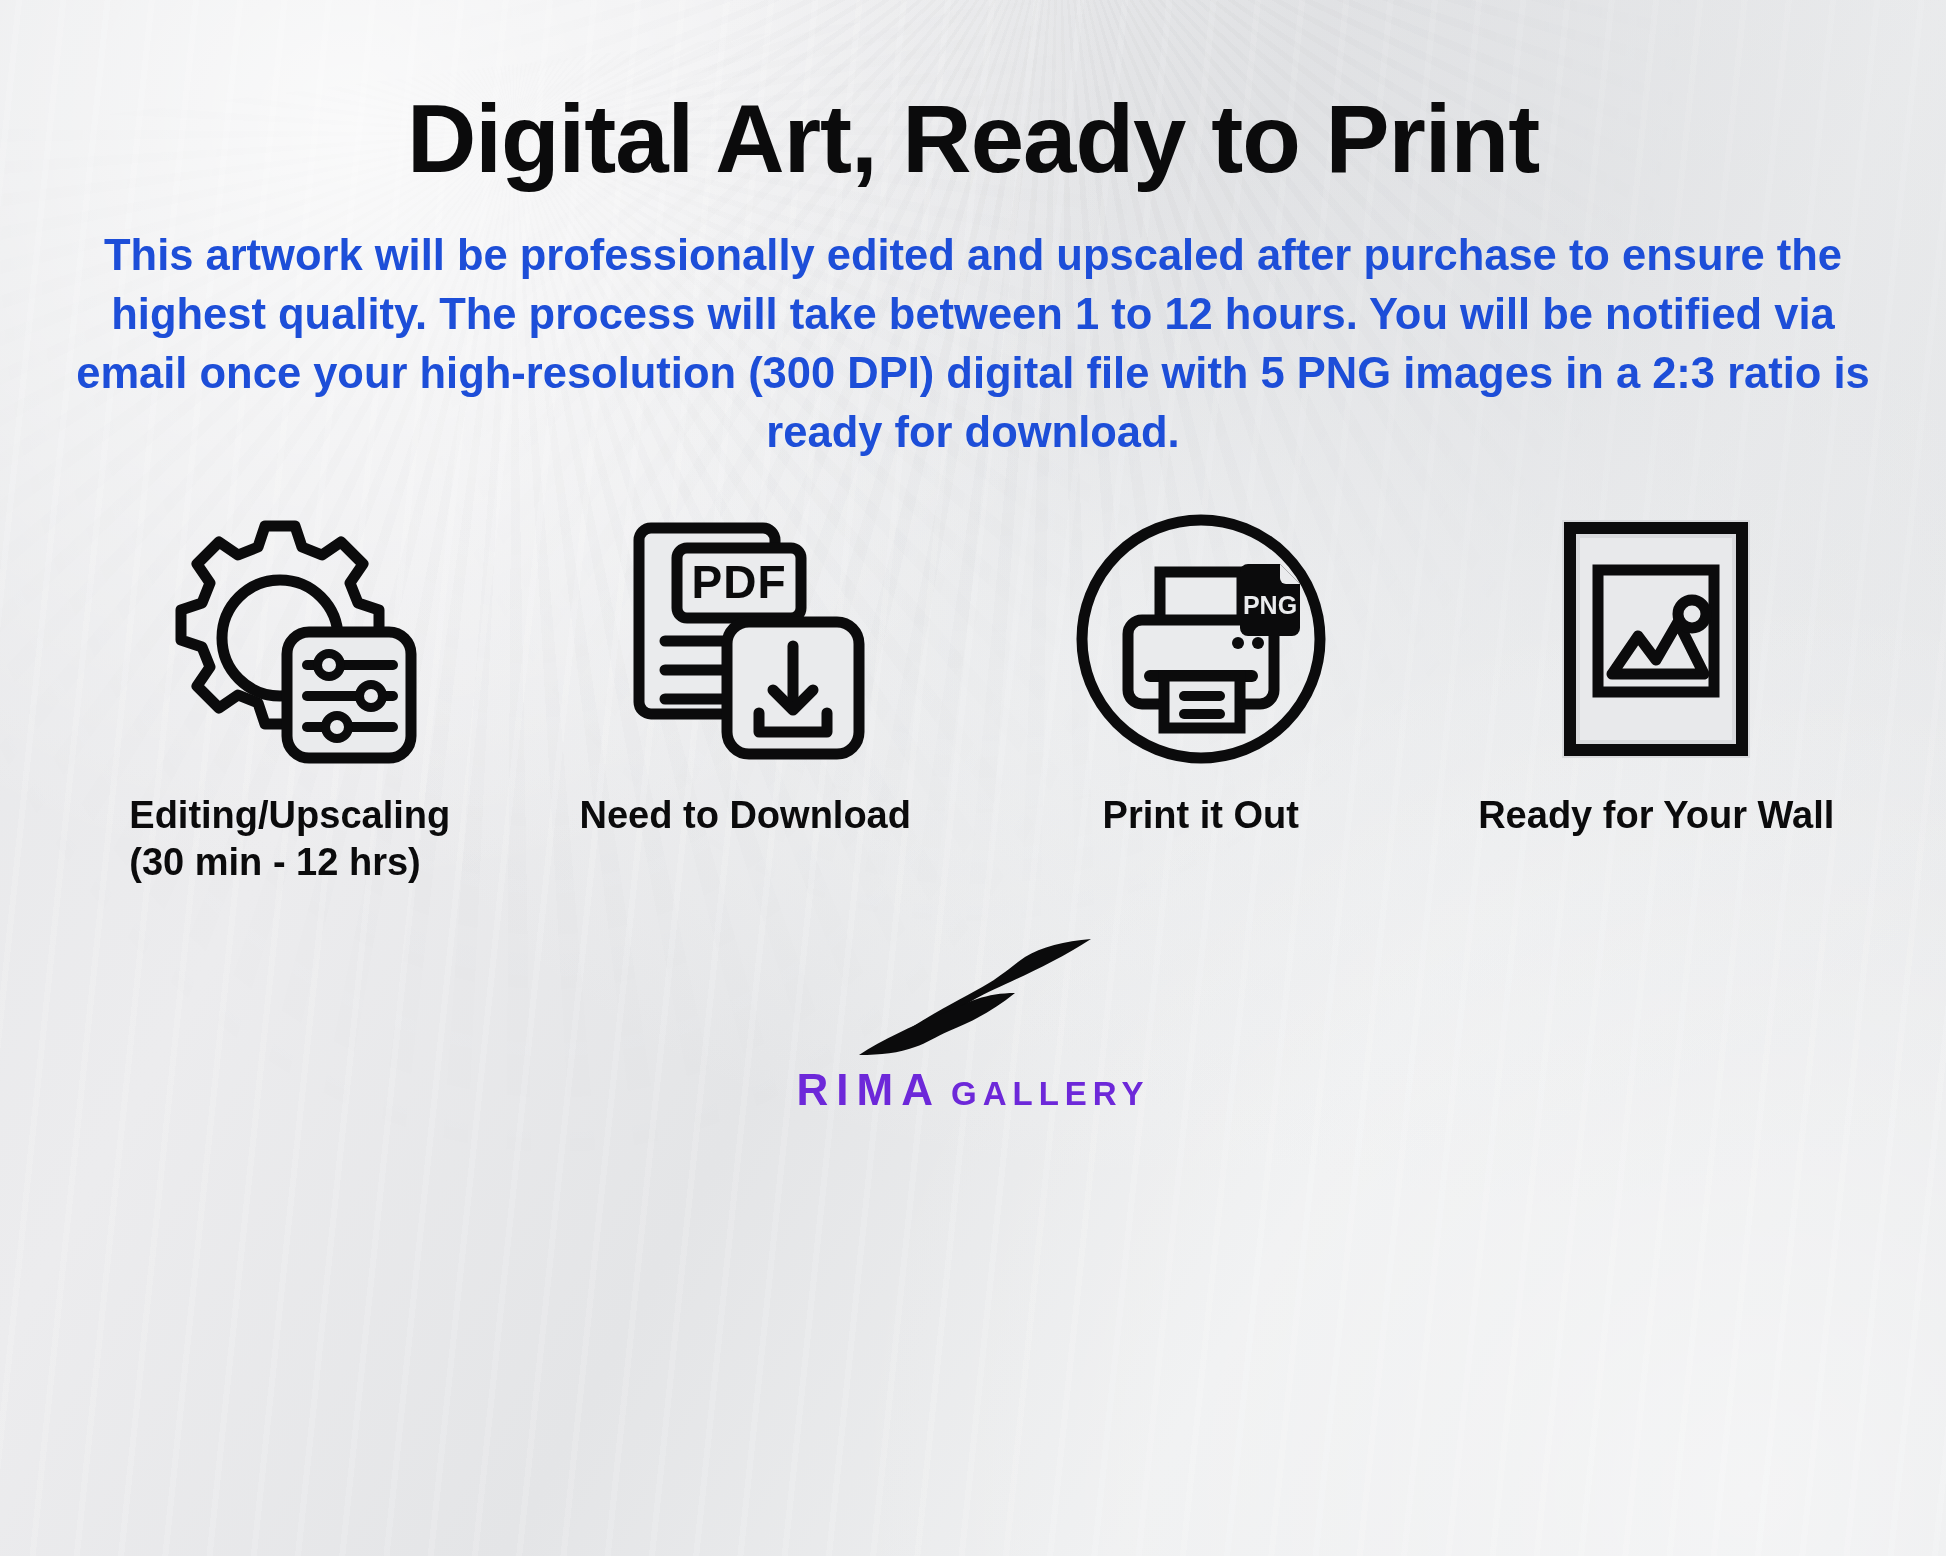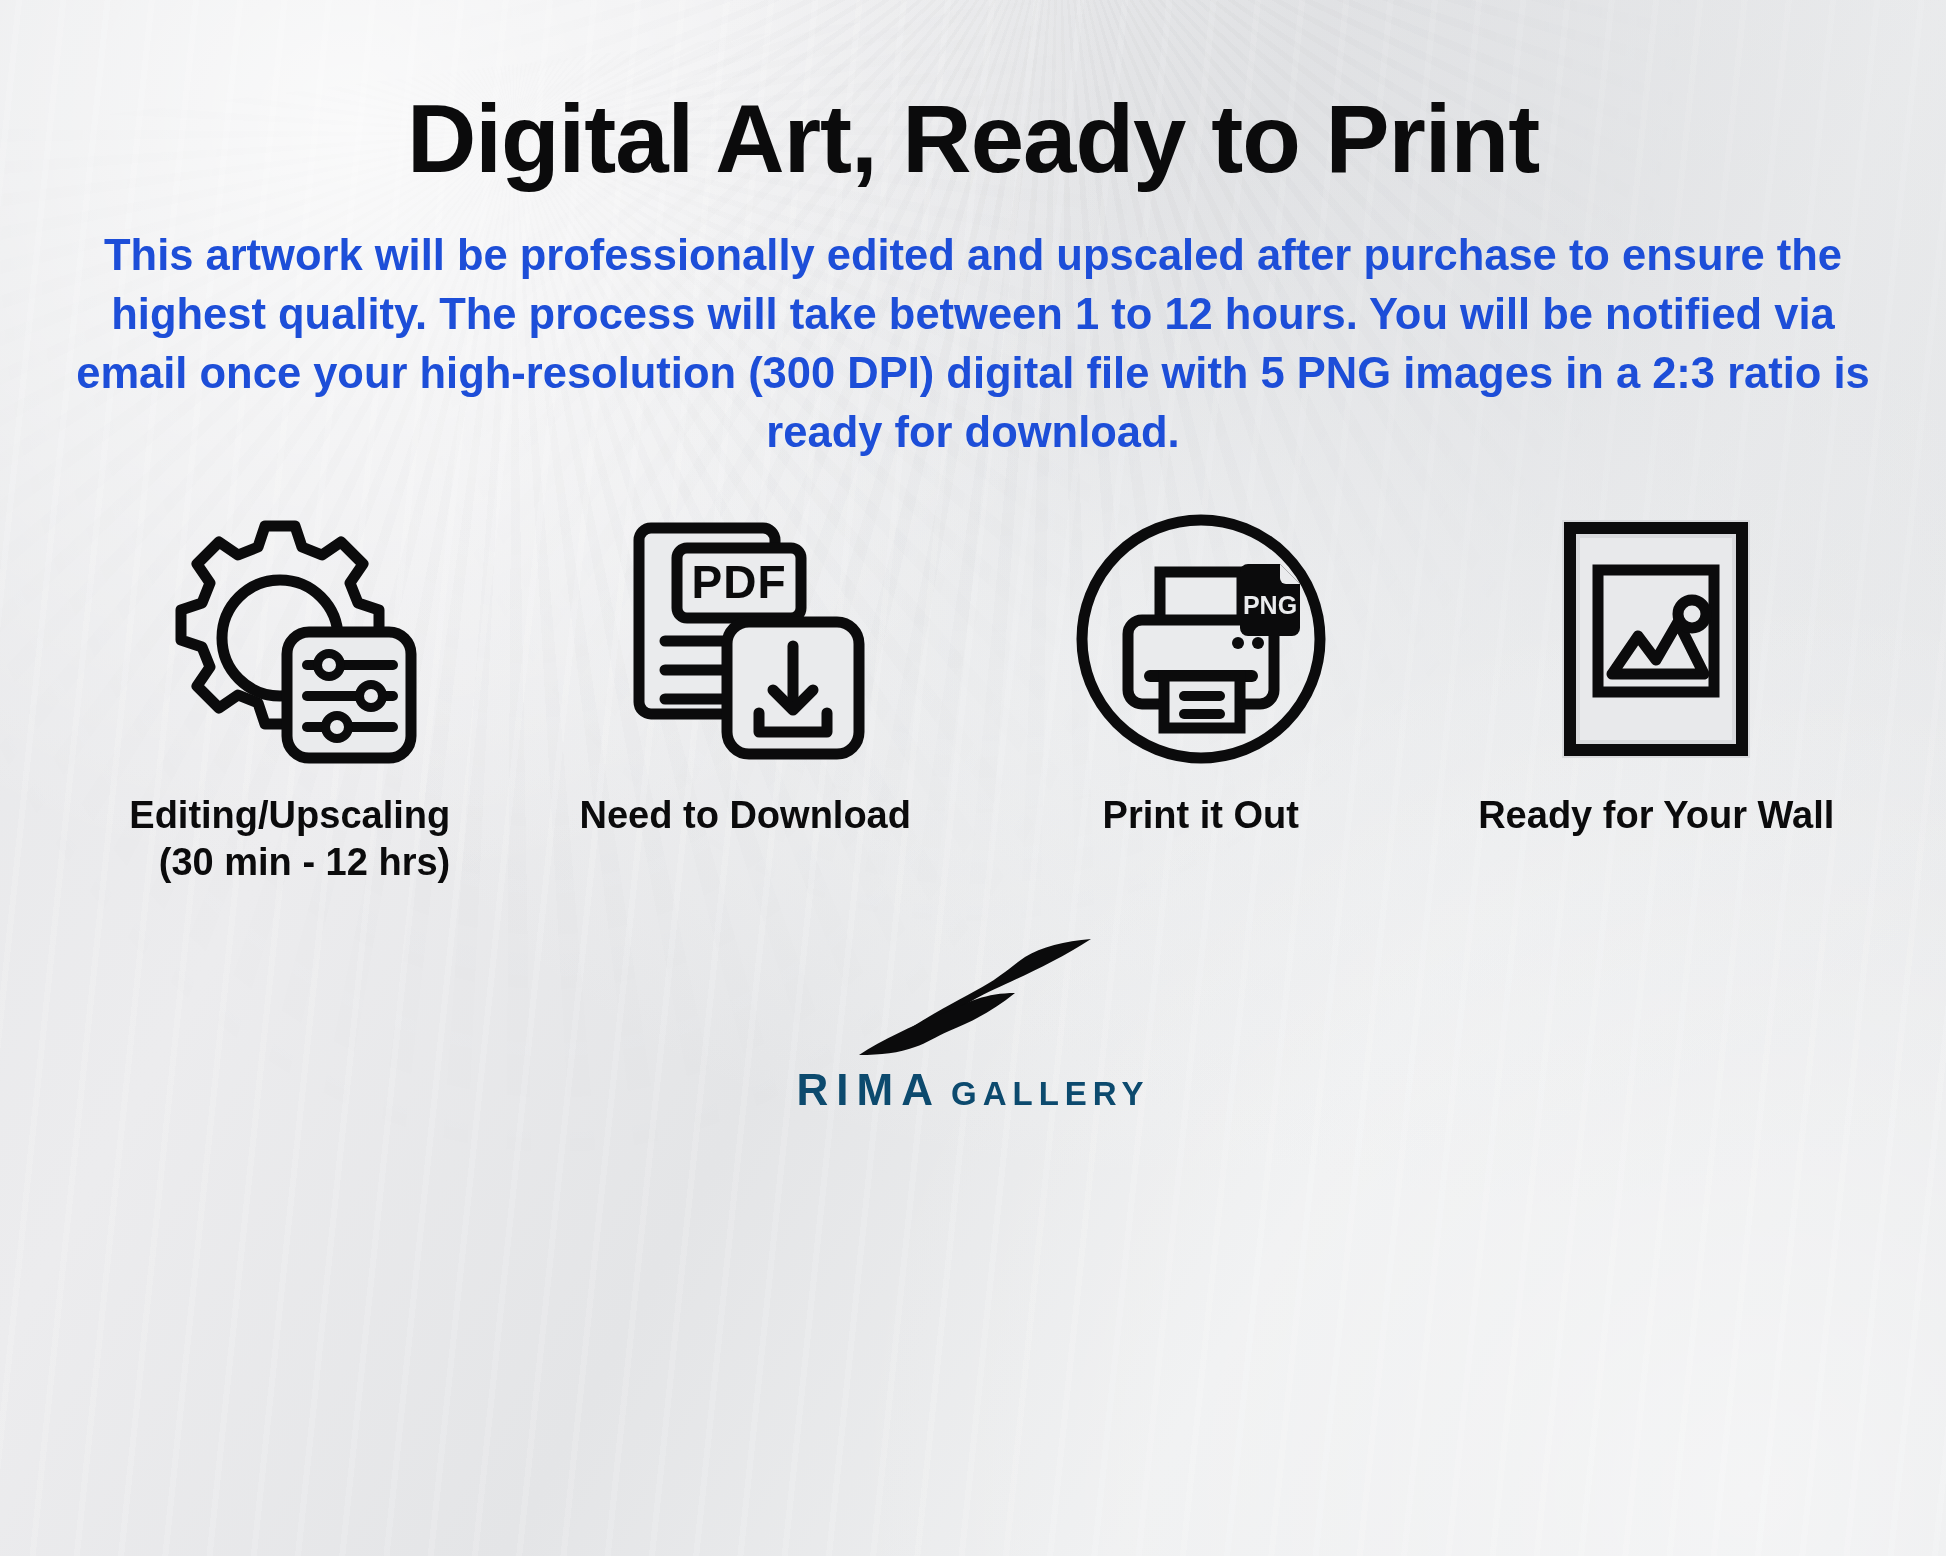--- a/index.html
+++ b/index.html
@@ -118,21 +118,21 @@
     align-items: center;
   }
   .feature-art {
     height: 262px;
     display: flex;
     align-items: center;
     justify-content: center;
   }
   .feature-label {
     margin-top: 22px;
-    text-align: right;
+    text-align: left;
     font-size: 38px;
     line-height: 1.24;
     font-weight: 700;
     color: #0b0b0c;
     white-space: pre-line;
     font-family: "Liberation Sans", sans-serif;
   }
 
   .outro {
     margin: 82px auto 0;
@@ -149,21 +149,21 @@
     margin: 40px auto 0;
     display: flex;
     flex-direction: column;
     align-items: center;
   }
   .brand-mark { display: block; }
   .brand-name {
     margin-top: 6px;
     display: flex;
     align-items: baseline;
-    color: #0c4a6e;
+    color: #6d28d9;
   }
   .brand-rima {
     font-size: 44px;
     font-weight: 700;
     letter-spacing: 8px;
     font-family: "Liberation Sans", sans-serif;
   }
   .brand-gallery {
     font-size: 33px;
     font-weight: 700;

